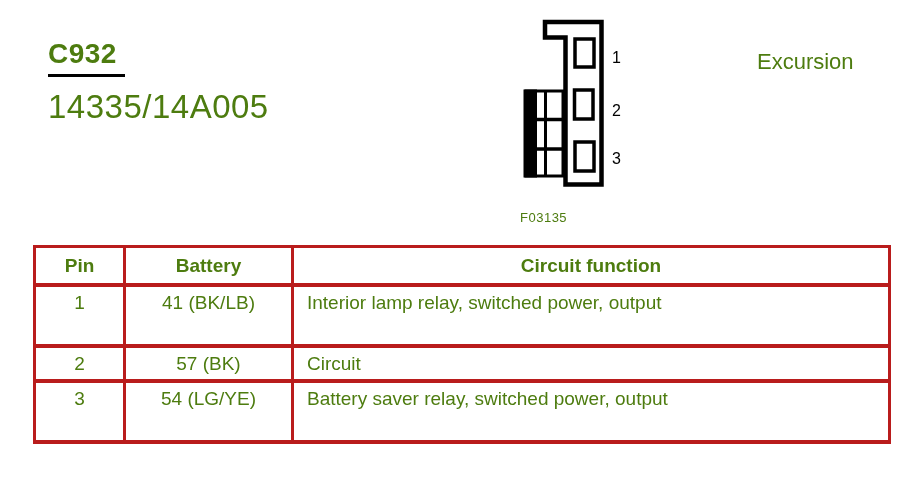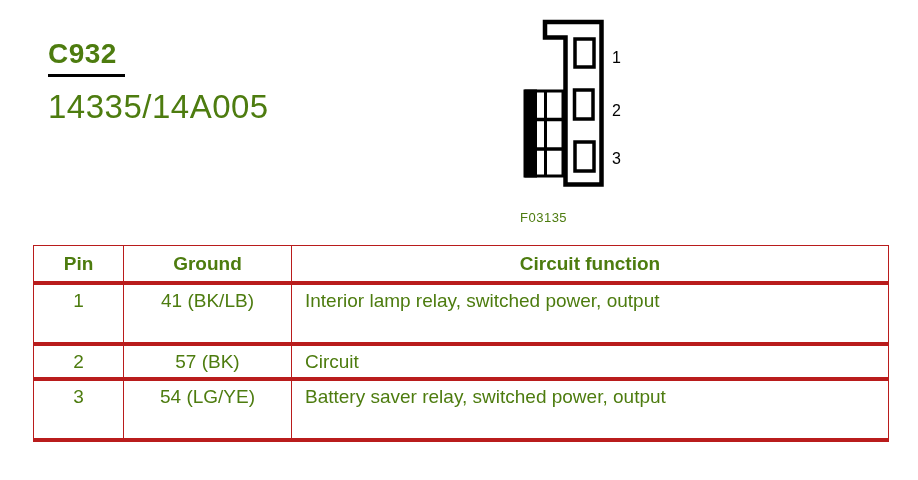--- a/index.html
+++ b/index.html
@@ -43,21 +43,21 @@
   }
 
   
   table.pinout {
     position:absolute; left:33px; top:245px;
     width:855px;
     border-collapse:collapse; table-layout:fixed;
     font-size:19px;
   }
   table.pinout th, table.pinout td {
-    border:1px solid #b91c1c;
+    border:3px solid #b91c1c;
     overflow:hidden;
   }
   table.pinout th {
     font-weight:bold; text-align:center; vertical-align:middle;
     border-bottom-width:4px;
     height:33px;
   }
   table.pinout td {
     vertical-align:top;
     border-top-width:4px; border-bottom-width:4px;
@@ -68,20 +68,21 @@
   tr.row-tall  { height:61px; }
   tr.row-short { height:35px; }
 </style>
 </head>
 <body>
 
 <div class="page">
 
   <div class="connector-id">C932</div>
   <div class="part-number">14335/14A005</div>
+  <div class="vehicle-name">Excursion</div>
 
   <svg class="connector-svg" width="140" height="210" viewBox="505 8 140 210" xmlns="http://www.w3.org/2000/svg">
 
     <g>
       <rect x="526" y="91" width="37" height="85" fill="#ffffff" stroke="#000000" stroke-width="3"></rect>
       <rect x="523.5" y="89.5" width="13.5" height="88" fill="#000000"></rect>
       <line x1="545.5" y1="91" x2="545.5" y2="176" stroke="#000000" stroke-width="3"></line>
       <line x1="537" y1="119.5" x2="564" y2="119.5" stroke="#000000" stroke-width="3.5"></line>
       <line x1="537" y1="149" x2="564" y2="149" stroke="#000000" stroke-width="3.5"></line>
     </g>
@@ -100,21 +101,21 @@
 
   <table class="pinout">
     <colgroup>
       <col style="width:90px">
       <col style="width:168px">
       <col style="width:597px">
     </colgroup>
     <thead>
       <tr>
         <th>Pin</th>
-        <th>Ground</th>
+        <th>Battery</th>
         <th>Circuit function</th>
       </tr>
     </thead>
     <tbody>
       <tr class="row-tall">
         <td class="cell-pin">1</td>
         <td class="cell-circuit">41 (BK/LB)</td>
         <td class="cell-func">Interior lamp relay, switched power, output</td>
       </tr>
       <tr class="row-short">

